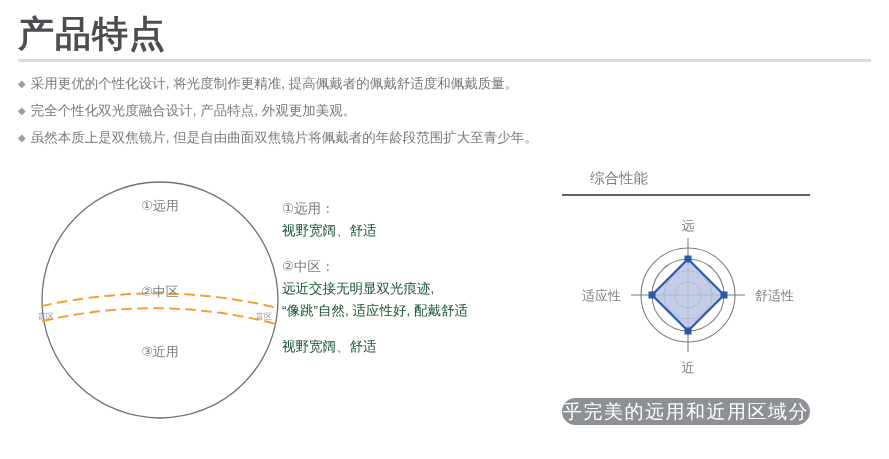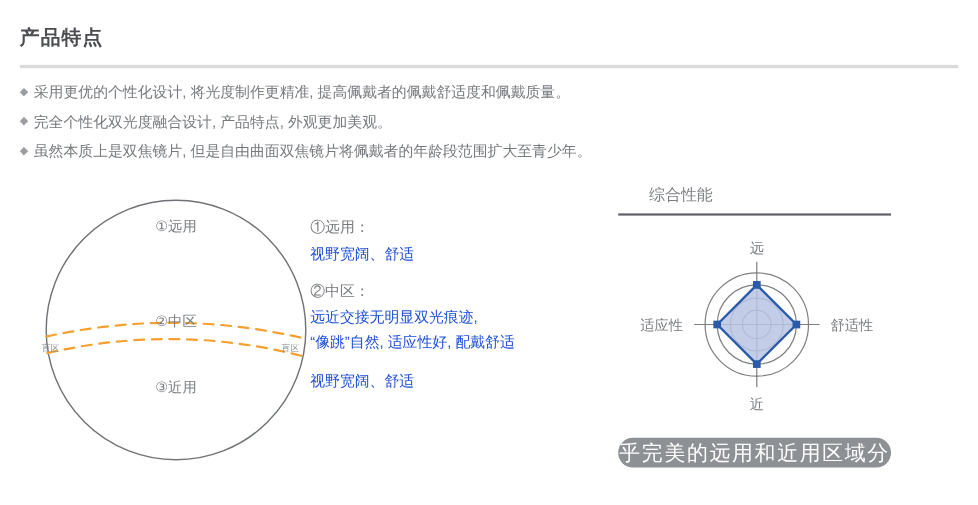--- a/index.html
+++ b/index.html
@@ -9,21 +9,21 @@
     font-family:"Liberation Sans","DejaVu Sans",sans-serif;
     color:#6b6e72;
     overflow:hidden;
     position:relative;
   }
   .page{position:relative;width:889px;height:459px;}
 
   
   .page-title{
     position:absolute;left:18px;top:17px;
-    font-size:18px;font-weight:bold;color:#4b4d50;
+    font-size:36px;font-weight:bold;color:#4b4d50;
     letter-spacing:1px;line-height:34px;
   }
   .title-rule{
     position:absolute;left:18px;top:59px;width:853px;height:3px;
     background:#d9dadc;
   }
 
   
   .bullets{position:absolute;left:18px;top:72px;width:860px;}
   .bullet-row{
@@ -49,22 +49,22 @@
     font-family:"Liberation Sans","DejaVu Sans",sans-serif;
     font-size:13px;fill:#7a7d81;
   }
   .blind-label{
     font-family:"Liberation Sans","DejaVu Sans",sans-serif;
     font-size:8px;fill:#8a8d91;
   }
 
   
   .legend-block{margin-bottom:14px;}
-  .legend-head{font-size:13.5px;line-height:22px;color:#76797d;font-family:Liberation Mono, monospace;}
-  .legend-line{font-size:13.5px;line-height:22px;color:#1d4ed8;white-space:nowrap;}
+  .legend-head{font-size:13.5px;line-height:22px;color:#76797d;}
+  .legend-line{font-size:13.5px;line-height:22px;color:#14532d;white-space:nowrap;}
 
   
   .radar-title{
     position:absolute;left:14px;top:0;
     font-size:14.5px;color:#7b7e82;line-height:20px;margin-left:28px;
   }
   .radar-rule{
     position:absolute;left:14px;top:26px;width:248px;height:1.5px;
     background:#5f6165;
   }

